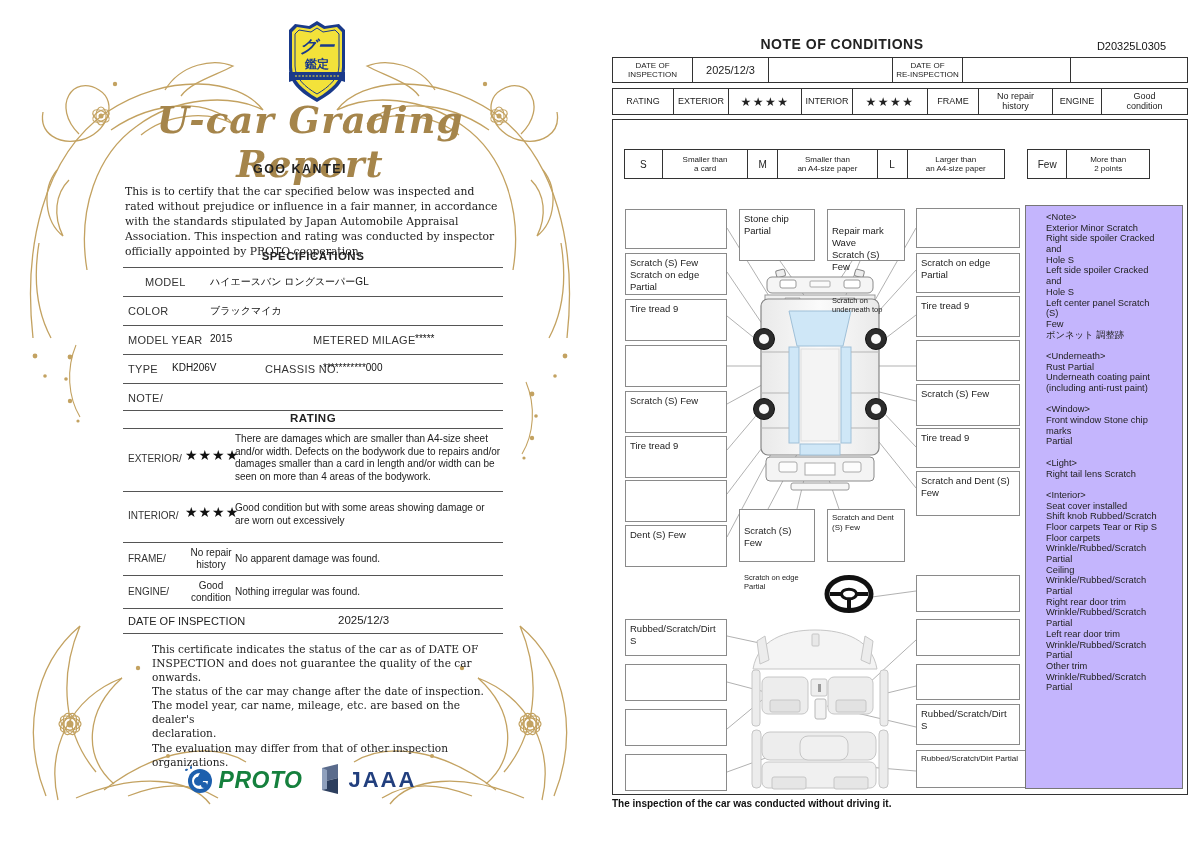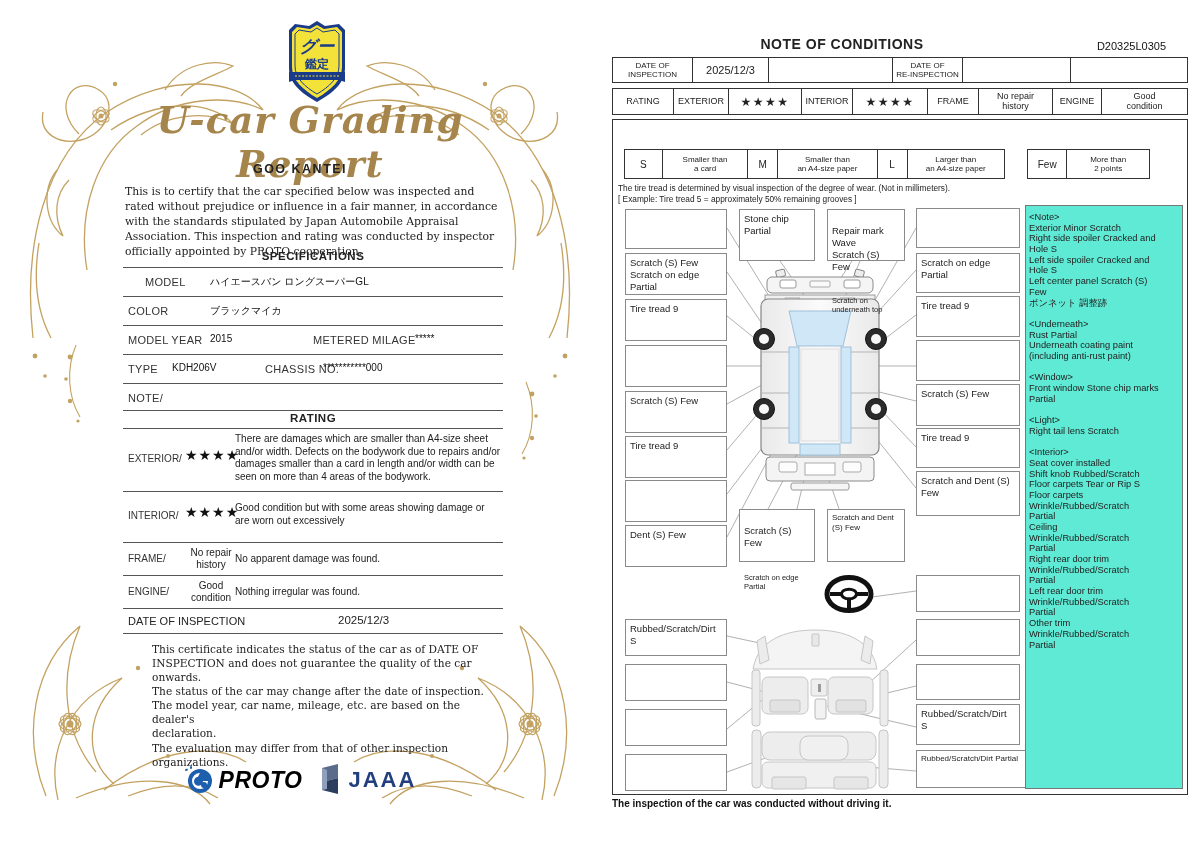--- a/index.html
+++ b/index.html
@@ -20,43 +20,43 @@
   .spec-label{position:absolute;top:8px;font-size:11px;color:#333;letter-spacing:.3px;}
   .spec-value{position:absolute;top:7px;font-size:10px;color:#111;}
   .rate-table{border-bottom:1px solid #555;}
   .rate-row{position:relative;border-top:1px solid #555;}
   .rate-label{position:absolute;left:5px;font-size:10px;color:#333;}
   .stars{font-size:14px;letter-spacing:1px;color:#111;}
   .rate-desc{position:absolute;left:112px;width:266px;font-size:10px;line-height:1.25;color:#222;}
   .rate-val{position:absolute;left:55px;width:66px;text-align:center;font-size:10px;line-height:1.15;color:#222;}
   .disclaimer{font-size:10.6px;line-height:1.33;color:#222;}
   .logo-row{display:flex;justify-content:center;align-items:center;gap:18px;}
-  .proto-word{font-size:23px;font-weight:bold;font-style:italic;color:#000000;letter-spacing:.5px;}
+  .proto-word{font-size:23px;font-weight:bold;font-style:italic;color:#15803d;letter-spacing:.5px;}
   .jaaa-word{font-size:22px;font-weight:bold;color:#223f7e;letter-spacing:2px;}
   
   .np-title{font-size:14px;font-weight:bold;letter-spacing:.5px;}
   .doc-num{font-size:11px;color:#111;}
   .tbl{display:flex;border:1px solid #333;background:#fff;box-sizing:border-box;}
   .tbl .c{box-sizing:border-box;border-right:1px solid #333;display:flex;align-items:center;
           justify-content:center;text-align:center;}
   .tbl .c:last-child{border-right:none;}
   .lab8{font-size:8px;line-height:1.15;}
   .lab9{font-size:9px;line-height:1.1;}
   .val11{font-size:11px;}
   .stars-sm{font-size:12px;letter-spacing:1.5px;}
   .desc-bar{border:1px solid #333;background:#fff;display:flex;align-items:center;justify-content:center;
             font-size:11px;font-weight:bold;letter-spacing:.5px;box-sizing:border-box;}
   .panel{border:1px solid #333;box-sizing:border-box;}
   .tire-note{font-size:8.3px;line-height:1.3;color:#222;}
   .lbox{position:absolute;background:#fff;border:1px solid #8a8a8a;box-sizing:border-box;
         font-size:9.5px;line-height:1.25;padding:3px 4px;color:#222;white-space:pre-line;}
   .lbox .small{font-size:7.5px;line-height:1.2;display:block;margin-top:24px;}
   .lbox.smalltext{font-size:8px;}
-  .notepanel{position:absolute;background:#5eead4;border:1px solid #777;box-sizing:border-box;
-             font-size:9.3px;line-height:1.15;padding:6px 3px;color:#222;white-space:pre-line;}
+  .notepanel{position:absolute;background:#c4b5fd;border:1px solid #777;box-sizing:border-box;
+             font-size:9.3px;line-height:1.15;padding:6px 20px;color:#222;white-space:pre-line;}
   .footer-note{font-size:10px;font-weight:bold;color:#111;}
 </style>
 </head>
 <body>
 
 <div id="sheet">
 
   <svg class="abs" style="left:0;top:0" width="600" height="848" viewBox="0 0 600 848" xmlns="http://www.w3.org/2000/svg" xmlns:xlink="http://www.w3.org/1999/xlink">
     <defs>
       <g id="tlf" stroke="#c3a261" fill="none" stroke-width="1.3">
@@ -250,22 +250,20 @@
     <div class="c" style="width:30px;font-size:10px">L</div>
     <div class="c lab8 pre" style="width:97px">Larger than
 an A4-size paper</div>
   </div>
   <div class="abs tbl" style="left:1027px;top:149px;width:123px;height:30px">
     <div class="c" style="width:40px;font-size:10px">Few</div>
     <div class="c lab8 pre" style="width:83px">More than
 2 points</div>
   </div>
 
-  <div class="abs tire-note pre" style="left:618px;top:183px;width:400px">The tire tread is determined by visual inspection of the degree of wear. (Not in millimeters).
-[ Example: Tire tread 5 = approximately 50% remaining grooves ]</div>
 
   <svg class="abs" style="left:612px;top:119px" width="576" height="676" viewBox="612 119 576 676" xmlns="http://www.w3.org/2000/svg">
     <defs>
       <linearGradient id="bodyGrad" x1="0" y1="0" x2="1" y2="0">
         <stop offset="0" stop-color="#e9e9e9"></stop>
           <stop offset="0.5" stop-color="#fbfbfb"></stop>
           <stop offset="1" stop-color="#e9e9e9"></stop>
       </linearGradient>
     </defs>
 

